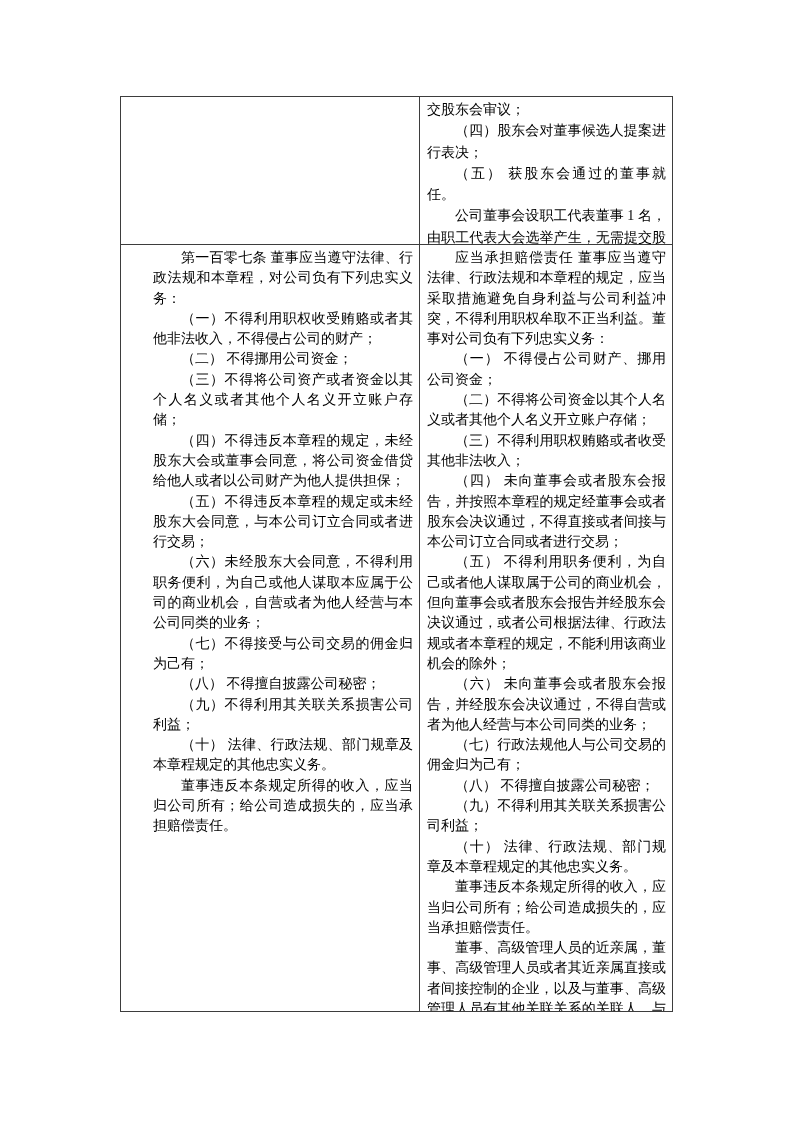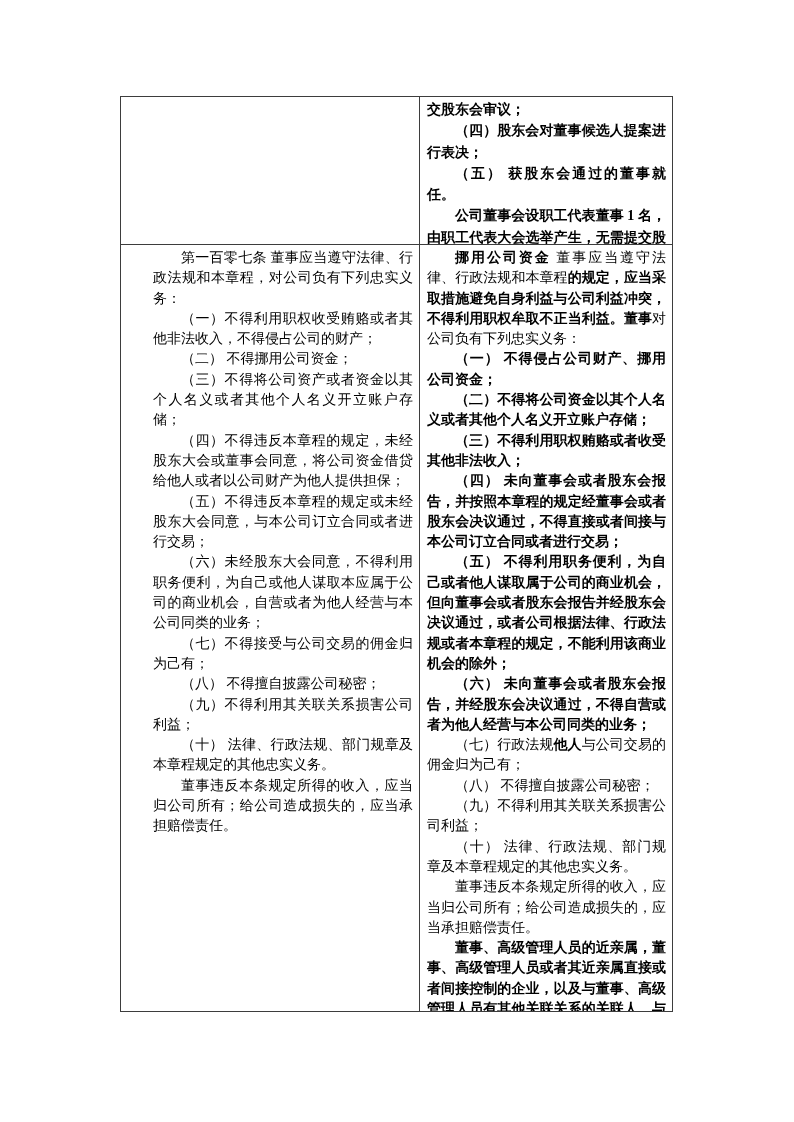--- a/index.html
+++ b/index.html
@@ -35,21 +35,21 @@
   .cell-right{flex:1;}
   .trow-continuation .cell{line-height:21.3px;}
   .trow-articles .cell{line-height:20.3px;padding-top:3px;}
   .para{
     margin:0;
     font-size:14px;
     text-align:justify;
     overflow-wrap:break-word;
   }
   .para.indent{text-indent:2em;}
-  .bold{font-weight:bold;}
+  .bold{font-weight:normal;}
 </style>
 </head>
 <body>
 
 <div class="page">
   <div class="comparison-table">
     <div class="trow trow-continuation">
       <div class="cell cell-left"></div>
       <div class="cell cell-right">
           <p class="para"><span class="bold">交股东会审议；</span></p>
@@ -67,21 +67,21 @@
           <p class="para indent"><span>（四）不得违反本章程的规定，未经股东大会或董事会同意，将公司资金借贷给他人或者以公司财产为他人提供担保；</span></p>
           <p class="para indent"><span>（五）不得违反本章程的规定或未经股东大会同意，与本公司订立合同或者进行交易；</span></p>
           <p class="para indent"><span>（六）未经股东大会同意，不得利用职务便利，为自己或他人谋取本应属于公司的商业机会，自营或者为他人经营与本公司同类的业务；</span></p>
           <p class="para indent"><span>（七）不得接受与公司交易的佣金归为己有；</span></p>
           <p class="para indent"><span>（八） 不得擅自披露公司秘密；</span></p>
           <p class="para indent"><span>（九）不得利用其关联关系损害公司利益；</span></p>
           <p class="para indent"><span>（十） 法律、行政法规、部门规章及本章程规定的其他忠实义务。</span></p>
           <p class="para indent"><span>董事违反本条规定所得的收入，应当归公司所有；给公司造成损失的，应当承担赔偿责任。</span></p>
         </div>
       <div class="cell cell-right">
-          <p class="para indent"><span class="bold">挪用公司资金</span><span> 董事应当遵守法律、行政法规和本章程</span><span class="bold">的规定，应当采取措施避免自身利益与公司利益冲突，不得利用职权牟取不正当利益。董事</span><span>对公司负有下列忠实义务：</span></p>
+          <p class="para indent"><span class="bold">应当承担赔偿责任</span><span> 董事应当遵守法律、行政法规和本章程</span><span class="bold">的规定，应当采取措施避免自身利益与公司利益冲突，不得利用职权牟取不正当利益。董事</span><span>对公司负有下列忠实义务：</span></p>
           <p class="para indent"><span class="bold">（一） 不得侵占公司财产、挪用公司资金；</span></p>
           <p class="para indent"><span class="bold">（二）不得将公司资金以其个人名义或者其他个人名义开立账户存储；</span></p>
           <p class="para indent"><span class="bold">（三）不得利用职权贿赂或者收受其他非法收入；</span></p>
           <p class="para indent"><span class="bold">（四） 未向董事会或者股东会报告，并按照本章程的规定经董事会或者股东会决议通过，不得直接或者间接与本公司订立合同或者进行交易；</span></p>
           <p class="para indent"><span class="bold">（五） 不得利用职务便利，为自己或者他人谋取属于公司的商业机会，但向董事会或者股东会报告并经股东会决议通过，或者公司根据法律、行政法规或者本章程的规定，不能利用该商业机会的除外；</span></p>
           <p class="para indent"><span class="bold">（六） 未向董事会或者股东会报告，并经股东会决议通过，不得自营或者为他人经营与本公司同类的业务；</span></p>
           <p class="para indent"><span>（七）行政法规</span><span class="bold">他人</span><span>与公司交易的佣金归为己有；</span></p>
           <p class="para indent"><span>（八） 不得擅自披露公司秘密；</span></p>
           <p class="para indent"><span>（九）不得利用其关联关系损害公司利益；</span></p>
           <p class="para indent"><span>（十） 法律、行政法规、部门规章及本章程规定的其他忠实义务。</span></p>

